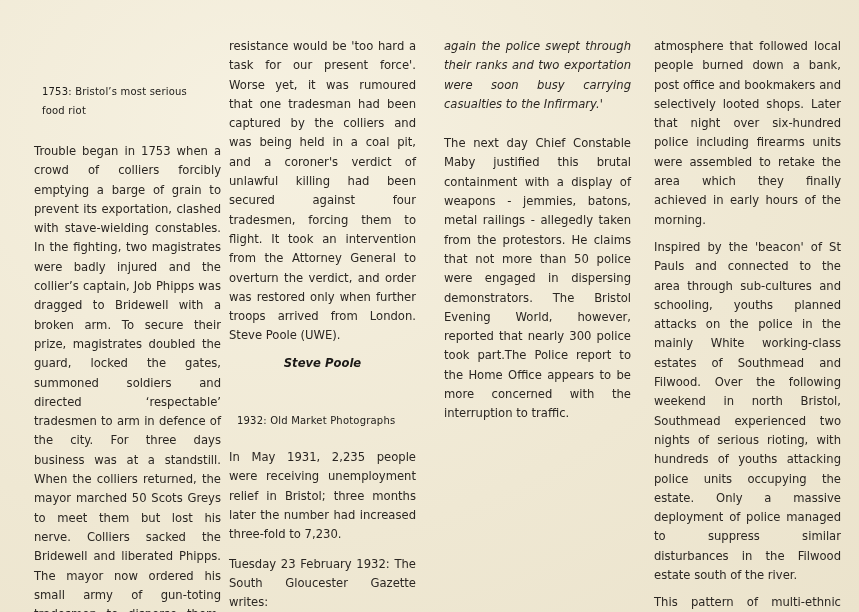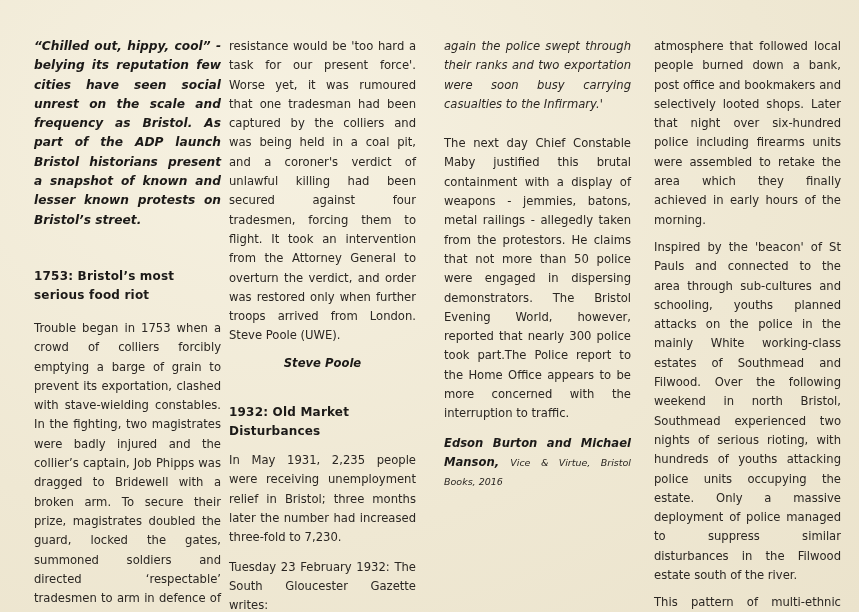--- a/index.html
+++ b/index.html
@@ -6,60 +6,55 @@
   body {
     width:859px; height:612px; overflow:hidden; position:relative;
     background:#f3eddb;
     background-image: radial-gradient(ellipse at 30% 20%, #f6f1e1 0%, #efe8d3 60%, #ebe3cc 100%);
     font-family:"DejaVu Sans", sans-serif;
     color:#2a2622;
   }
   .col { position:absolute; width:187px; font-size:11.6px; line-height:19.3px; }
   .col p { margin:0; text-align:justify; }
   .lead { font-weight:bold; font-style:italic; font-size:12.2px; line-height:19.3px; color:#1c1a18; text-align:justify; }
-  h2 { margin:0; font-size:12px; line-height:19px; font-weight:bold; color:#1c1a18; letter-spacing:0.2px; }
+  h2 { margin:8px; font-size:10px; line-height:19px; font-weight:normal; color:#1c1a18; letter-spacing:0.2px; }
   .sig { text-align:center; font-weight:bold; font-style:italic; font-size:11.6px; color:#1c1a18; }
   .quote { font-style:italic; }
   .cite-auth { font-weight:bold; font-style:italic; color:#1c1a18; }
   .cite-src { font-style:italic; font-size:9.5px; }
 </style>
 </head>
 <body>
 
 <div class="col" style="left:34px; top:37px;">
-  <p class="lead">“Chilled out, hippy, cool” - belying its reputation few cities have seen social unrest on the scale and frequency as Bristol.  As part of the ADP launch Bristol historians present a snapshot of known and lesser known protests on Bristol’s street.</p>
   <div style="height:37px"></div>
   <h2>1753: Bristol’s most serious food riot</h2>
   <div style="height:14px"></div>
   <p style="text-align-last:justify;">Trouble began in 1753 when a crowd of colliers forcibly emptying a barge of grain to prevent its exportation, clashed with stave-wielding constables. In the fighting, two magistrates were badly injured and the collier’s captain, Job Phipps was dragged to Bridewell with a broken arm. To secure their prize, magistrates doubled the guard, locked the gates, summoned soldiers and directed ‘respectable’ tradesmen to arm in defence of the city. For three days business was at a standstill. When the colliers returned, the mayor marched 50 Scots Greys to meet them but lost his nerve. Colliers sacked the Bridewell and liberated Phipps. The mayor now ordered his small army of gun-toting tradesmen to disperse them. This they did, killing four and capturing 30, several of whom later died of their wounds in Newgate. When the colliers vowed revenge, the mayor sensed ‘a strong inclination… among the lower sort of our citizens to join them’, and</p>
 </div>
 
 <div class="col" style="left:229px; top:37px;">
   <p>resistance would be 'too hard a task for our present force'. Worse yet, it was rumoured that one tradesman had been captured by the colliers and was being held in a coal pit, and a coroner's verdict of unlawful killing had been secured against four tradesmen, forcing them to flight. It took an intervention from the Attorney General to overturn the verdict, and order was restored only when further troops arrived from London.  Steve Poole (UWE).</p>
   <div style="height:8px"></div>
   <div class="sig">Steve Poole</div>
   <div style="height:30px"></div>
-  <h2>1932: Old Market Disturbances</h2>
+  <h2>1932: Old Market Photographs</h2>
   <div style="height:10px"></div>
   <p>In May 1931, 2,235 people were receiving unemployment relief in Bristol; three months later the number had increased three-fold to 7,230.</p>
   <div style="height:10px"></div>
   <p>Tuesday 23 February 1932: The South Gloucester Gazette writes:</p>
 
 </div>
 
 <div class="col" style="left:444px; top:37px;">
   <p class="quote">again the police swept through their ranks and two exportation were soon busy carrying casualties to the Infirmary.'</p>
   <div style="height:10px"></div>
   <div style="height:10px"></div>
   <p>The next day Chief Constable Maby justified this brutal containment with a display of weapons - jemmies, batons, metal railings - allegedly taken from the protestors.  He claims that not more than 50 police were engaged in dispersing demonstrators. The Bristol Evening World, however, reported that nearly 300 police took part.The Police report to the Home Office appears to be more concerned with the interruption to traffic.</p>
   <div style="height:10px"></div>
-  <p>
-    <span class="cite-auth">Edson Burton and Michael Manson,</span>
-    <span class="cite-src">Vice &amp; Virtue, Bristol Books, 2016</span>
-  </p>
   <div style="height:40px"></div>
 
 </div>
 
 <div class="col" style="left:654px; top:37px;">
   <p>atmosphere that followed local people burned down a bank, post office and bookmakers and selectively looted shops. Later that night over six-hundred police including firearms units were assembled to retake the area which they finally achieved in early hours of the morning.</p>
   <div style="height:8px"></div>
   <p>Inspired by the 'beacon' of St Pauls and connected to the area through sub-cultures and schooling, youths planned attacks on the police in the mainly White working-class estates of Southmead and Filwood. Over the following weekend in north Bristol, Southmead experienced two nights of serious rioting, with hundreds of youths attacking police units occupying the estate. Only a massive deployment of police managed to suppress similar disturbances in the Filwood estate south of the river.</p>
   <div style="height:8px"></div>
   <p>This pattern of multi-ethnic inner-city areas rising in response to racist and classist area policing strategies followed by numerous 'riots' in peripheral mainly White working class estates, was a portent of what was to come. The following year, 1981, saw one of the most widespread and intense periods of violent urban disturbance in England in the Twentieth Century.</p>

